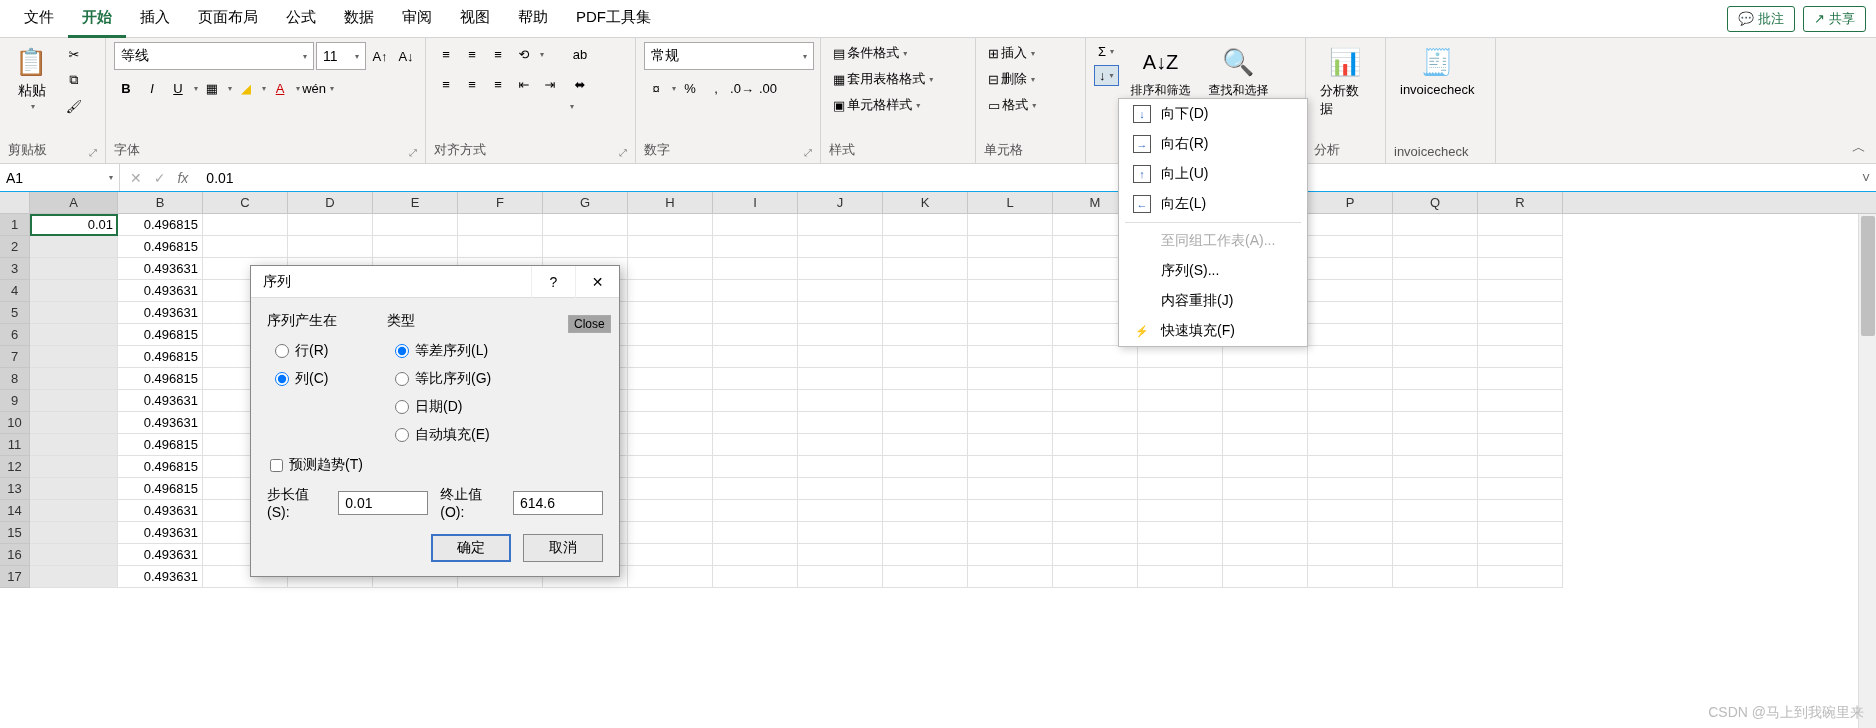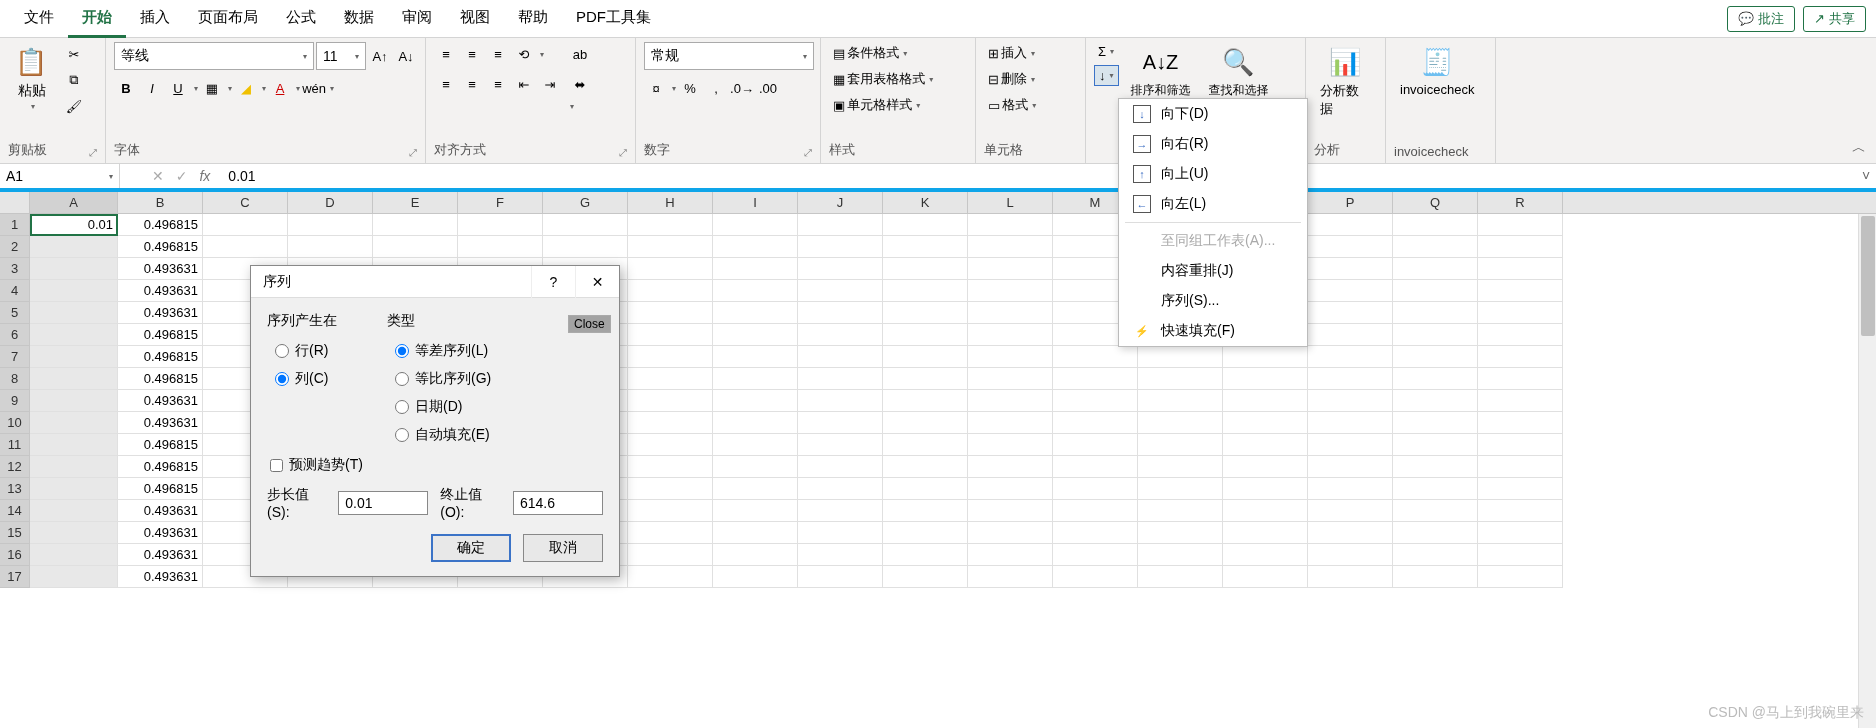--- a/index.html
+++ b/index.html
@@ -24,21 +24,21 @@
 .combo { border: 1px solid #aaa; background: #fff; padding: 2px 6px; display: flex; align-items: center; justify-content: space-between; }
 .font-combo { width: 200px; height: 28px; }
 .size-combo { width: 50px; height: 28px; }
 .numfmt-combo { width: 170px; height: 28px; }
 .icon-btn { width: 24px; height: 24px; display: inline-flex; align-items: center; justify-content: center; cursor: pointer; font-size: 13px; }
 .big-btn { display: flex; flex-direction: column; align-items: center; gap: 2px; padding: 2px 6px; cursor: pointer; }
 .big-btn .icon { width: 36px; height: 36px; display: flex; align-items: center; justify-content: center; font-size: 26px; }
 .dd { font-size: 8px; color: #666; margin-left: 2px; }
 
 
-.formulabar { display: flex; align-items: center; height: 28px; border-bottom: 4px solid #0ea5e9; gap: 22px; }
+.formulabar { display: flex; align-items: center; height: 28px; border-bottom: 1px solid #0ea5e9; }
 .namebox { width: 120px; border-right: 1px solid #d4d4d4; padding: 0 6px; display: flex; align-items: center; justify-content: space-between; height: 100%; }
 .fx-area { display: flex; align-items: center; gap: 12px; padding: 0 10px; flex: 1; }
 .fx-icon { color: #777; font-style: italic; }
 .formula-input { flex: 1; border: none; outline: none; padding: 2px 6px; font-size: 14px; }
 .expand { width: 20px; text-align: center; color: #666; }
 
 
 .grid-area { position: relative; height: 536px; overflow: hidden; }
 .col-headers { display: flex; height: 22px; border-bottom: 1px solid #c6c6c6; background: #e6e6e6; position: relative; }
 .corner { width: 30px; border-right: 1px solid #c6c6c6; background: #e6e6e6; }
@@ -709,25 +709,25 @@
       <span class="ic">←</span>
       <span>向左(L)</span>
     </div>
   <div class="dropdown-sep"></div>
   <div class="dropdown-item disabled">
       <span style="width:18px"></span>
       <span>至同组工作表(A)...</span>
     </div>
   <div class="dropdown-item">
       <span style="width:18px"></span>
-      <span>内容重排(J)</span>
+      <span>序列(S)...</span>
     </div>
   <div class="dropdown-item">
       <span style="width:18px"></span>
-      <span>序列(S)...</span>
+      <span>内容重排(J)</span>
     </div>
   <div class="dropdown-item">
       <span class="ic" style="border:none;color:#c08000">⚡</span>
       <span>快速填充(F)</span>
     </div>
 </div>
 
 <div class="dialog" style="left:250px; top:265px; width:370px">
   <div class="dialog-title">
     <span>序列</span>

